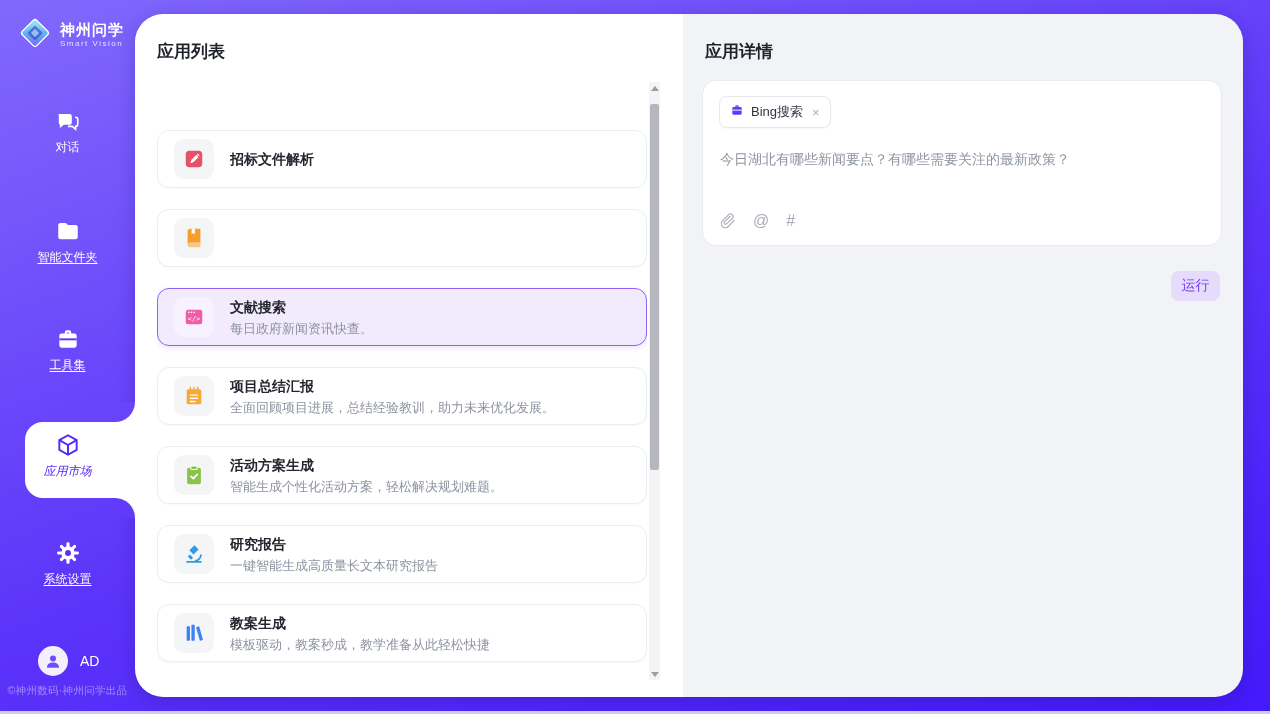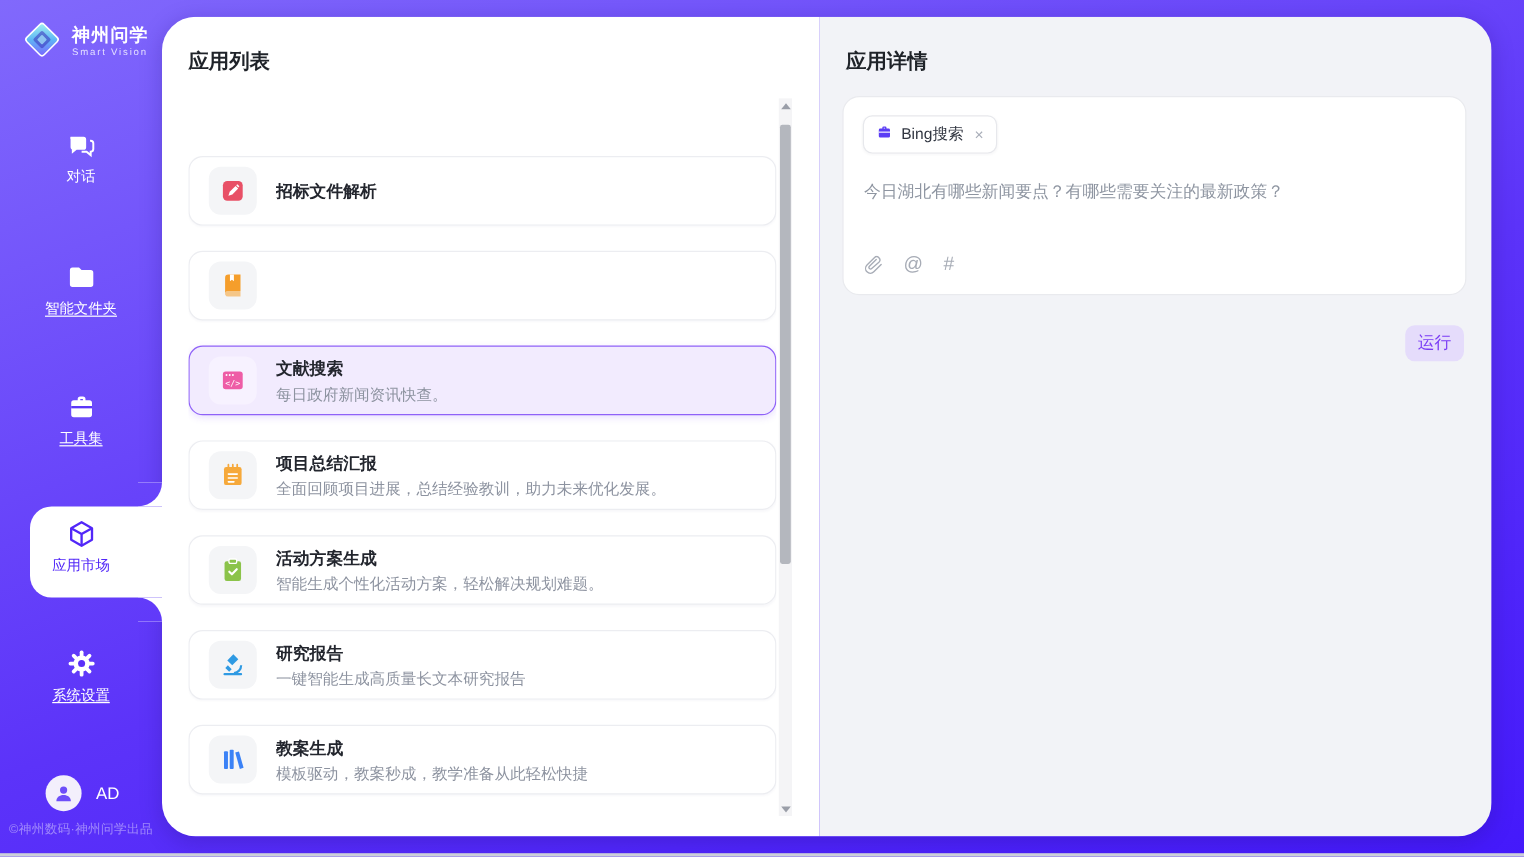--- a/index.html
+++ b/index.html
@@ -34,21 +34,21 @@
 
   .nav-item{
     position:absolute;left:0;width:135px;height:64px;
     display:flex;flex-direction:column;align-items:center;justify-content:flex-start;
     color:#fff;cursor:pointer;z-index:3;
   }
   .nav-item .nav-icon{width:26px;height:26px;}
   .nav-item .nav-icon svg{width:26px;height:26px;display:block;}
   .nav-label{font-size:12px;margin-top:5px;}
   .nav-label.u{text-decoration:underline;text-underline-offset:2px;}
-  .nav-item.active{color:#5227f8;}
+  .nav-item.active{color:#5227f8;font-style:italic;}
 
   .active-bump{position:absolute;left:25px;top:422px;width:110px;height:76px;background:#fff;border-radius:18px 0 0 18px;z-index:2;}
   .curve{position:absolute;width:20px;height:20px;background:#fff;z-index:1;}
   .curve::after{content:'';position:absolute;inset:0;background:linear-gradient(160deg,#8169fc 0%,#5c33f9 55%,#4419fb 100%);background-attachment:fixed;}
   .curve.top{left:115px;top:402px;}
   .curve.top::after{border-bottom-right-radius:20px;}
   .curve.bot{left:115px;top:498px;}
   .curve.bot::after{border-top-right-radius:20px;}
 
   .user-row{position:absolute;left:0;width:142px;top:646px;display:flex;align-items:center;padding-left:38px;box-sizing:border-box;gap:12px;}

